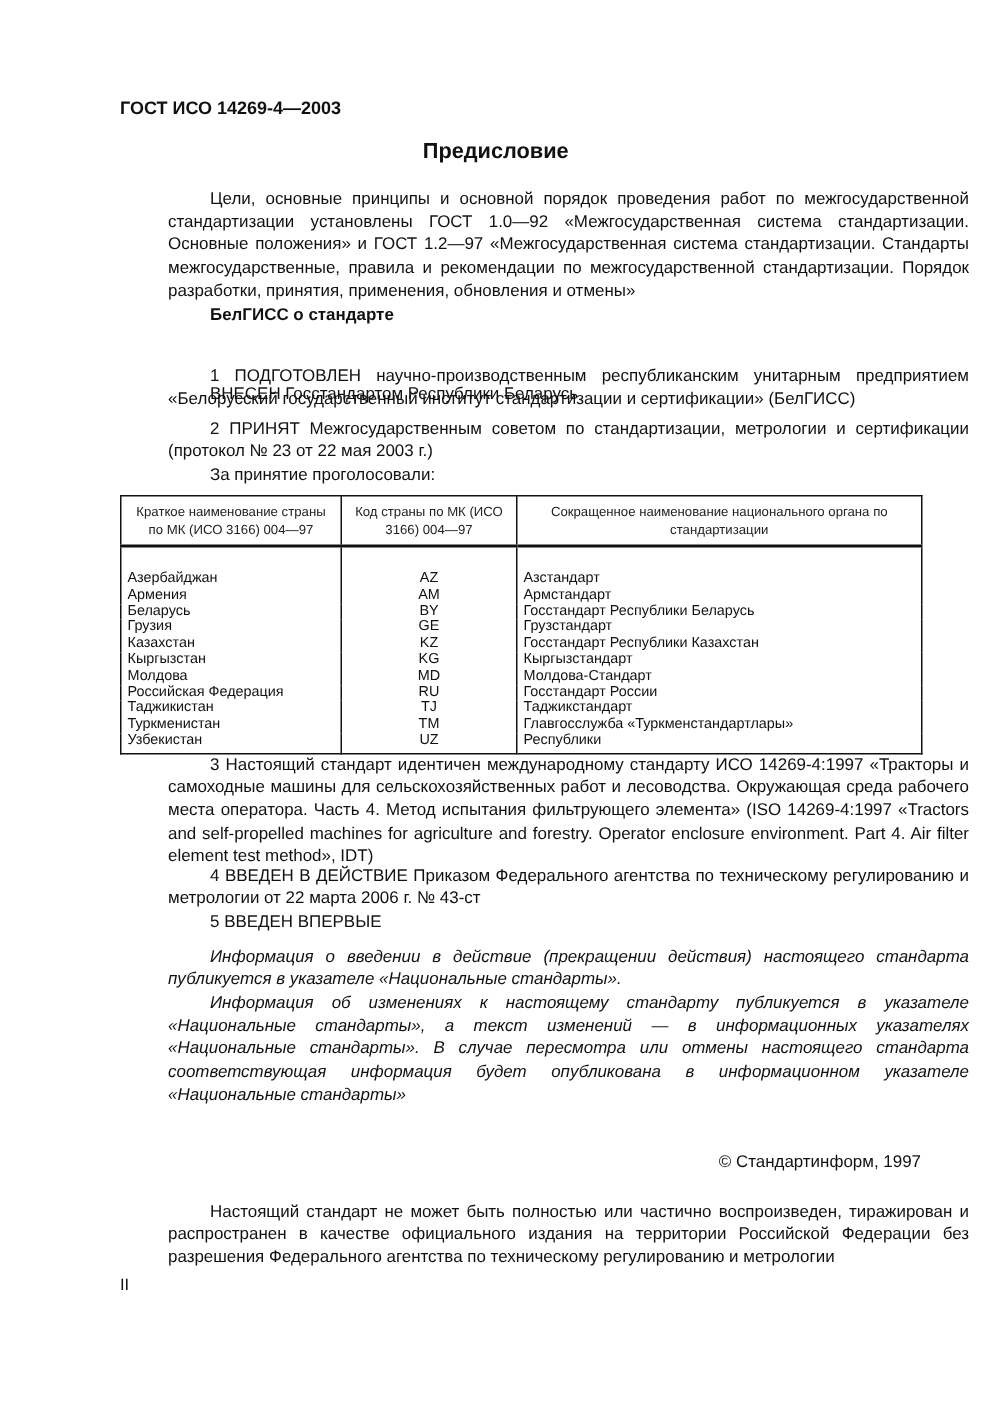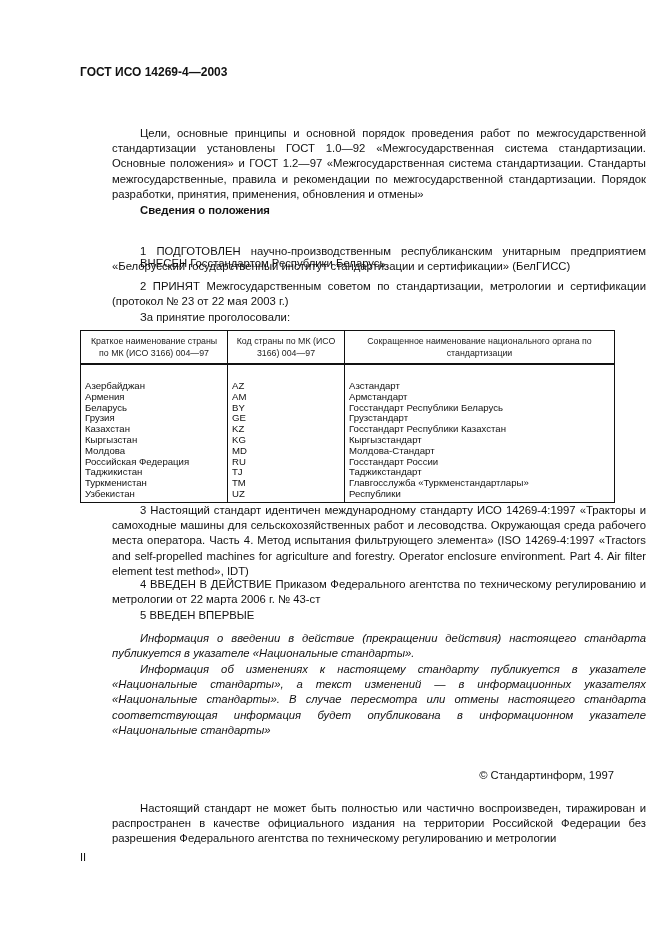--- a/index.html
+++ b/index.html
@@ -18,41 +18,42 @@
   .p-vnesen { top: 256px; }
   .p-2 { top: 279px; }
   .p-vote { top: 310px; }
   table.voting { position: absolute; left: 80px; top: 330px; width: 535px; border-collapse: collapse;
                  font-size: 9.6px; }
   table.voting th { font-weight: normal; border: 1px solid #111; border-bottom: 2px solid #111;
                     height: 32px; padding: 0 4px; text-align: center; line-height: 12px; color: #222; font-size: 8.8px; }
   table.voting td { border-left: 1px solid #111; border-right: 1px solid #111; padding: 0 4px; line-height: 10.8px; height: 10.8px; }
   table.voting tbody tr:first-child td { padding-top: 16px; }
   table.voting tbody tr:last-child td { border-bottom: 1px solid #111; padding-bottom: 2px; }
-  table.voting td.code { text-align: left; }
+  table.voting td.code { text-align: center; }
   .c1 { width: 138px; margin-left: 11px; }
   .c2 { width: 108px; }
   .p-3 { top: 503px; }
   .p-4 { top: 577px; }
   .p-5 { top: 608px; }
   .p-info1 { top: 631px; }
   .p-info2 { top: 662px; }
   .copyright { position: absolute; right: 47px; top: 769px; font-size: 11.3px; }
   .p-rights { top: 801px; }
   .page-num { position: absolute; left: 80px; top: 851px; font-size: 11px; }
 </style>
 </head>
 <body>
 
 <div class="page">
   <div class="doc-code">ГОСТ ИСО 14269-4—2003</div>
+  <div class="title">Предисловие</div>
 
   <div class="para p-intro"><span class="indent"></span><span>Цели, основные принципы и основной порядок проведения работ по межгосударственной стандартизации установлены ГОСТ 1.0—92 «Межгосударственная система стандартизации. Основные положения» и ГОСТ 1.2—97 «Межгосударственная система стандартизации. Стандарты межгосударственные, правила и рекомендации по межгосударственной стандартизации. Порядок разработки, принятия, применения, обновления и отмены»</span></div>
 
-  <div class="para p-svedeniya bold"><span class="indent"></span><span>Сведения о положения</span></div>
+  <div class="para p-svedeniya bold"><span class="indent"></span><span>БелГИСС о стандарте</span></div>
 
   <div class="para p-1"><span class="indent"></span><span>1 ПОДГОТОВЛЕН научно-производственным республиканским унитарным предприятием «Белорусский государственный институт стандартизации и сертификации» (БелГИСС)</span></div>
 
   <div class="para p-vnesen"><span class="indent"></span><span>ВНЕСЕН Госстандартом Республики Беларусь</span></div>
 
   <div class="para p-2"><span class="indent"></span><span>2 ПРИНЯТ Межгосударственным советом по стандартизации, метрологии и сертификации (протокол № 23 от 22 мая 2003 г.)</span></div>
 
   <div class="para p-vote"><span class="indent"></span><span>За принятие проголосовали:</span></div>
 
   <table class="voting">

